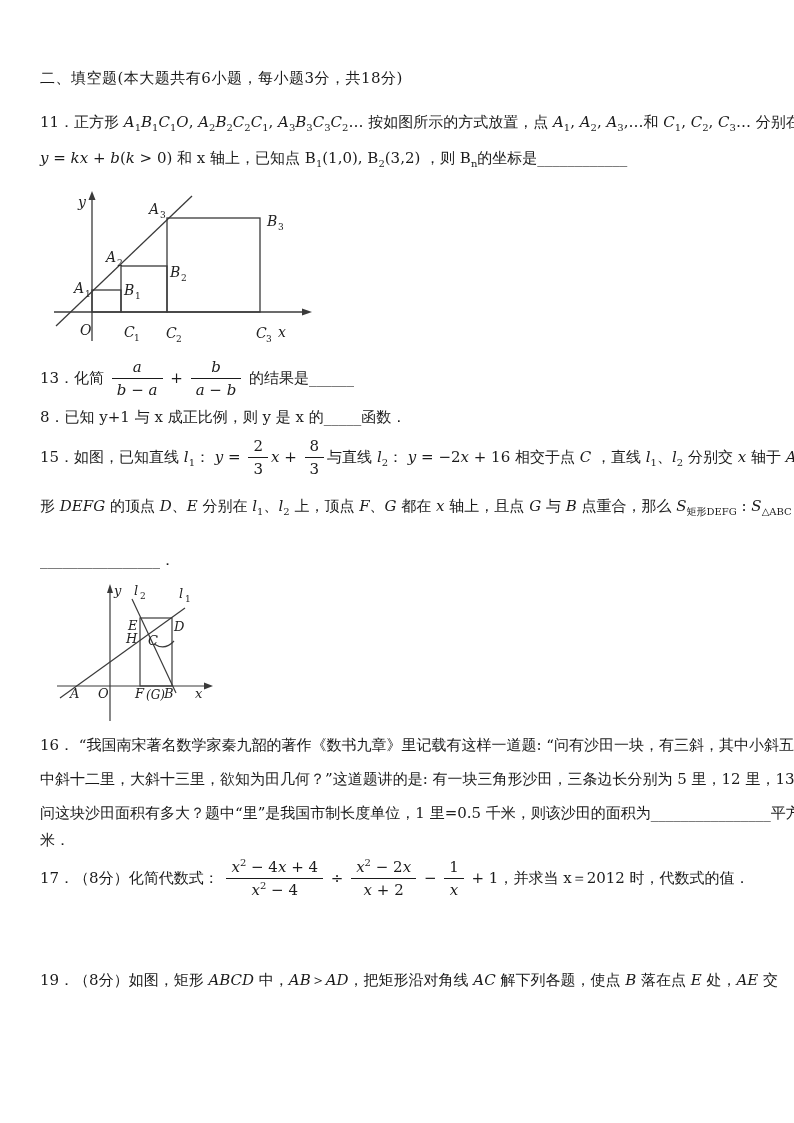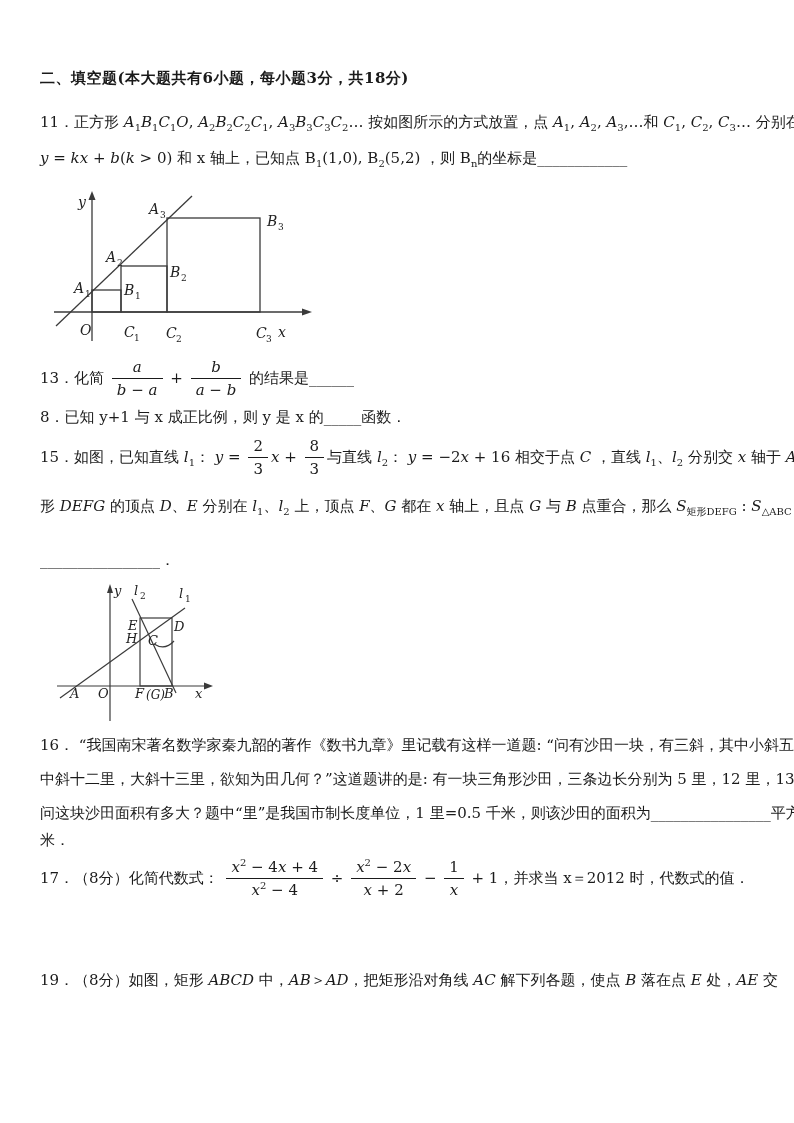--- a/index.html
+++ b/index.html
@@ -5,21 +5,21 @@
   html,body{margin:0;padding:0;background:#ffffff;}
   body{
     width:794px;height:1123px;
     font-family:"DejaVu Serif","Liberation Serif",serif;
     font-size:15px;color:#1a1a1a;
     overflow:hidden;
   }
   .page{padding:0 40px;box-sizing:border-box;width:794px;height:1123px;}
   .para{margin:0;line-height:21px;white-space:nowrap;}
   .tall{line-height:23px;}
-  .bold{font-weight:bold;letter-spacing:0.5px;}
+  .bold{font-weight:normal;letter-spacing:0.5px;}
   .it{font-style:italic;}
   .para sub{font-size:10px;line-height:0;}
   .para sup{font-size:10px;line-height:0;}
   .frac{display:inline-block;vertical-align:middle;text-align:center;margin:0 3px;line-height:20px;}
   .frac .num{display:block;padding:0 5px 1px 5px;border-bottom:1px solid #1a1a1a;}
   .frac .den{display:block;padding:1px 5px 0 5px;}
   .fig{line-height:0;}
   .figtext text{font-family:"DejaVu Serif","Liberation Serif",serif;font-size:14px;fill:#222;}
   .figtext .it{font-style:italic;}
   .figtext .sub{font-size:9px;}
@@ -28,21 +28,21 @@
   .figtext2 .small{font-size:12px;}
 </style>
 </head>
 <body>
 
 <div class="page">
 
   <p class="para bold" style="margin-top:68px">二、填空题(本大题共有6小题，每小题3分，共18分)</p>
 
   <p class="para" style="margin-top:23px"><span>11．正方形 </span><span class="it">A</span><sub>1</sub><span class="it">B</span><sub>1</sub><span class="it">C</span><sub>1</sub><span class="it">O</span><span>, </span><span class="it">A</span><sub>2</sub><span class="it">B</span><sub>2</sub><span class="it">C</span><sub>2</sub><span class="it">C</span><sub>1</sub><span>, </span><span class="it">A</span><sub>3</sub><span class="it">B</span><sub>3</sub><span class="it">C</span><sub>3</sub><span class="it">C</span><sub>2</sub><span>… 按如图所示的方式放置，点 </span><span class="it">A</span><sub>1</sub><span>, </span><span class="it">A</span><sub>2</sub><span>, </span><span class="it">A</span><sub>3</sub><span>,…和  </span><span class="it">C</span><sub>1</sub><span>, </span><span class="it">C</span><sub>2</sub><span>, </span><span class="it">C</span><sub>3</sub><span>… 分别在直线</span></p>
-  <p class="para tall" style="margin-top:14px"><span class="it">y</span><span> = </span><span class="it">k</span><span class="it">x</span><span> + </span><span class="it">b</span><span>(</span><span class="it">k</span><span> &gt; 0) 和 x 轴上，已知点 B</span><sub>1</sub><span>(1,0), B</span><sub>2</sub><span>(5,2) ，则 B</span><sub>n</sub><span>的坐标是____________</span></p>
+  <p class="para tall" style="margin-top:14px"><span class="it">y</span><span> = </span><span class="it">k</span><span class="it">x</span><span> + </span><span class="it">b</span><span>(</span><span class="it">k</span><span> &gt; 0) 和 x 轴上，已知点 B</span><sub>1</sub><span>(1,0), B</span><sub>2</sub><span>(3,2) ，则 B</span><sub>n</sub><span>的坐标是____________</span></p>
 
   <div class="fig" style="margin-top:19px;margin-left:10px">
     <svg width="270" height="158" viewBox="0 0 270 158">
       <g stroke="#3a3a3a" stroke-width="1.3" fill="none">
         <line x1="42" y1="9" x2="42" y2="152"></line>
         <line x1="4" y1="123" x2="253" y2="123"></line>
         <line x1="6" y1="137" x2="142" y2="7"></line>
         <rect x="42" y="101" width="29" height="22"></rect>
         <rect x="71" y="77" width="46" height="46"></rect>
         <rect x="117" y="29" width="93" height="94"></rect>

